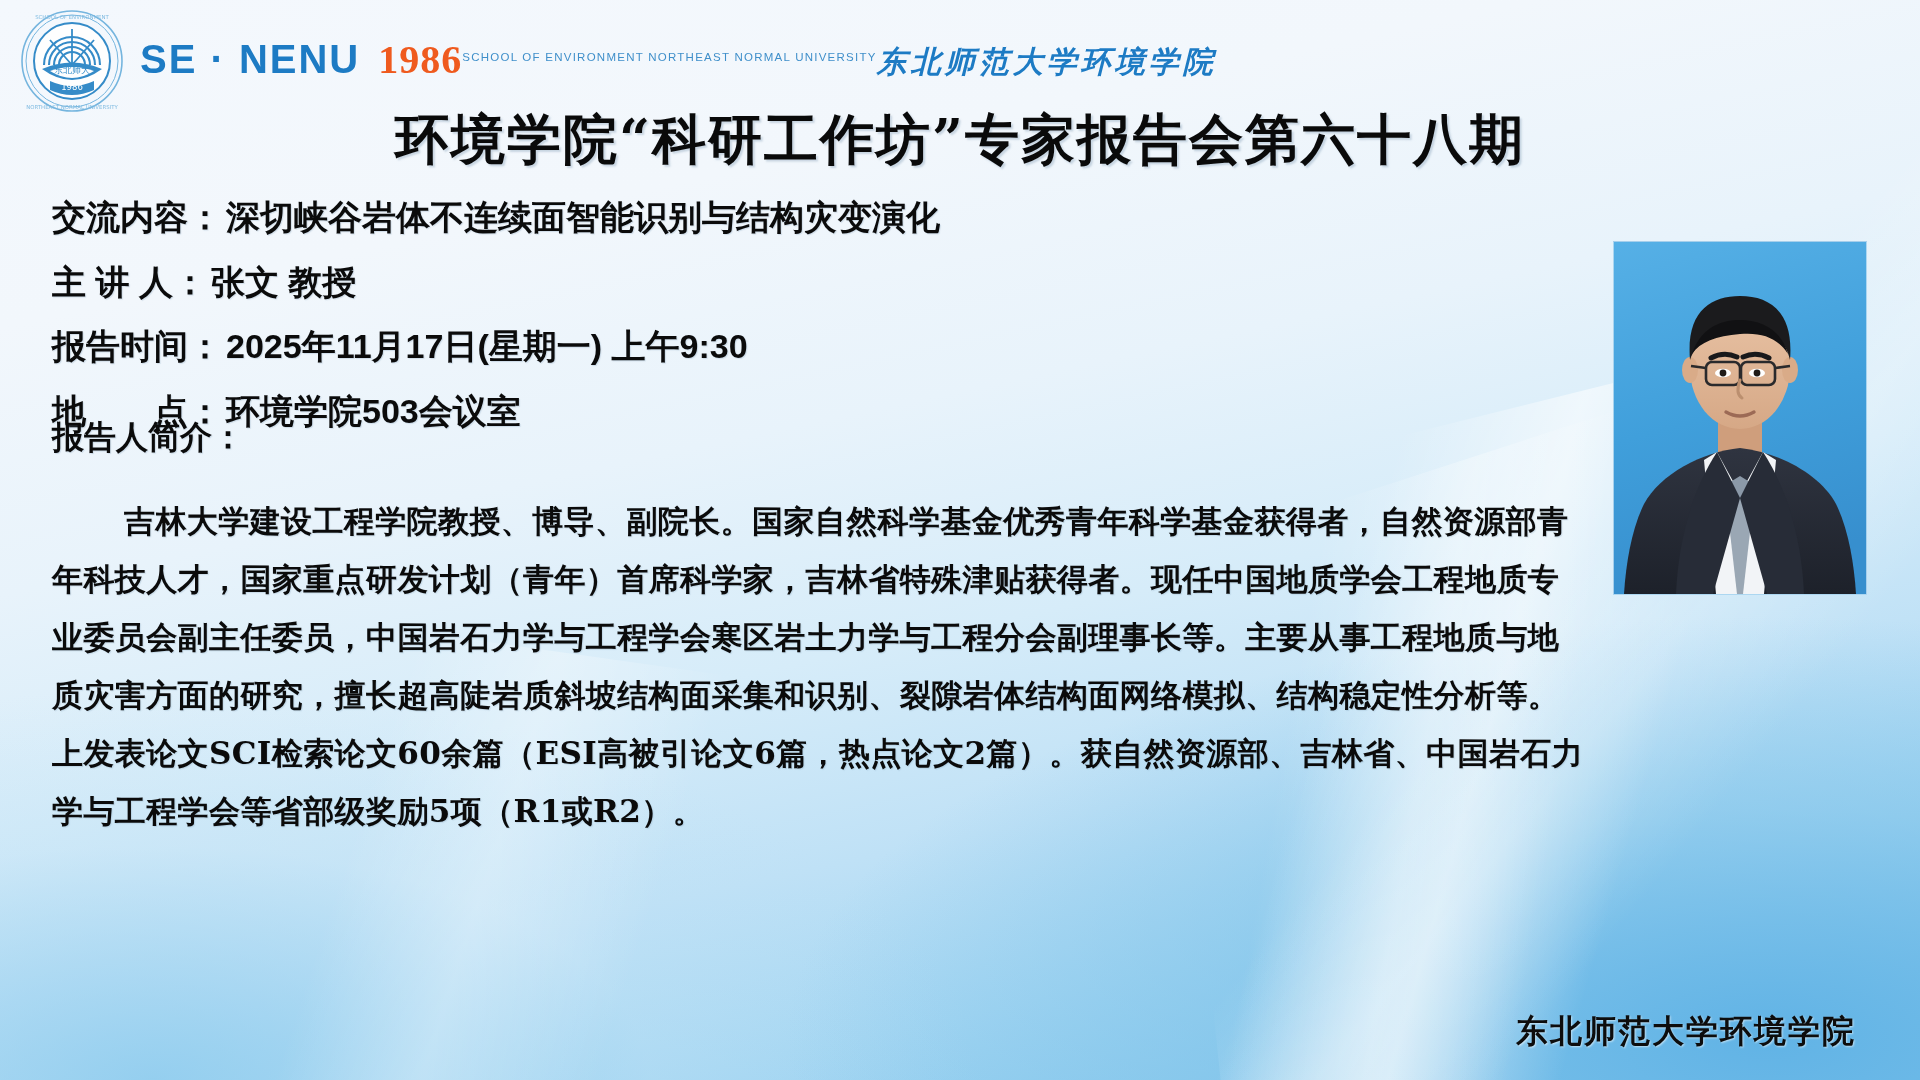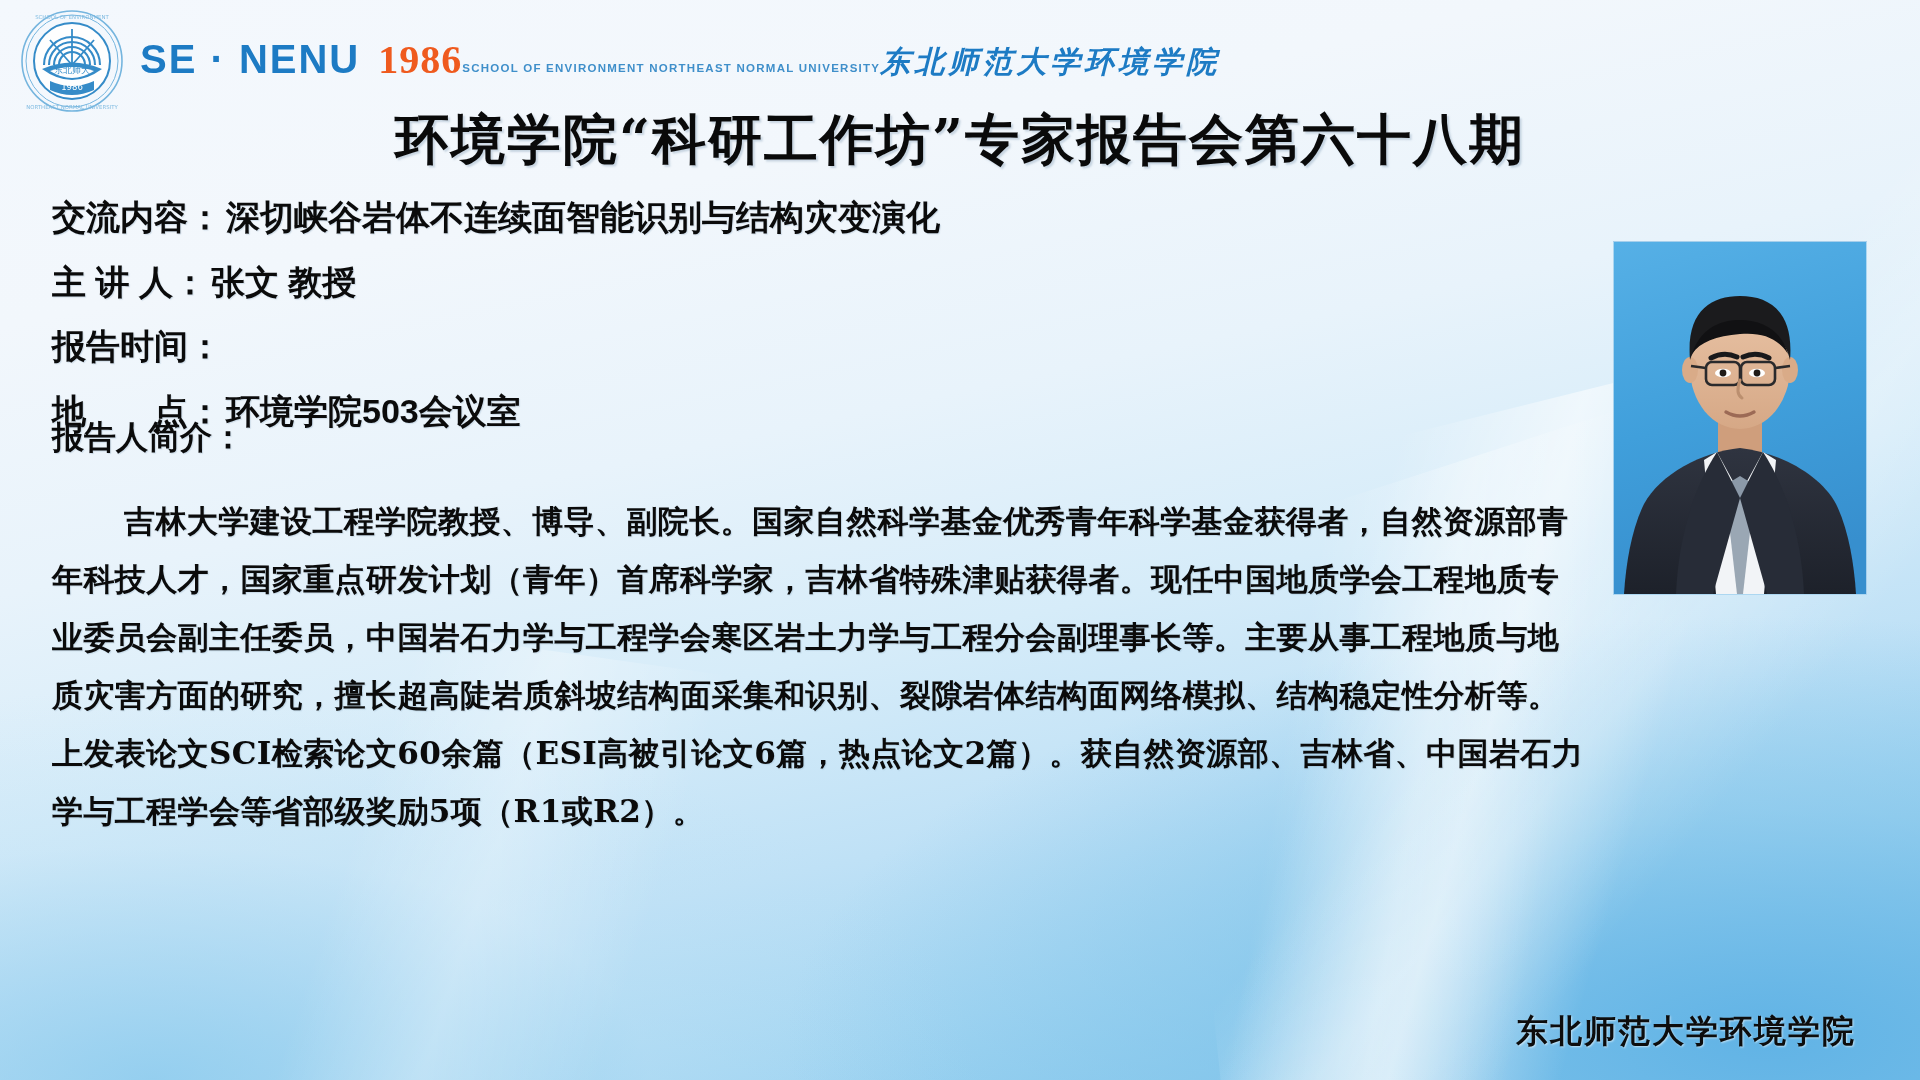--- a/index.html
+++ b/index.html
@@ -46,21 +46,21 @@
   #logo-line1{display:flex;align-items:baseline;line-height:1;}
   .se-nenu{
     font-size:40px;font-weight:700;letter-spacing:2px;color:#1d7bc4;
     font-family:"Liberation Sans",sans-serif;
   }
   .year-1986{
     font-size:40px;font-weight:700;color:#ef5a1e;margin-left:18px;letter-spacing:1px;
     font-family:"Liberation Serif",serif;
   }
   #logo-sub{
-    font-size:11.5px;color:#3f8fca;letter-spacing:1.25px;margin-top:23px;font-weight:700;
+    font-size:11.5px;color:#3f8fca;letter-spacing:1.25px;margin-top:12px;font-weight:400;
     font-family:"Liberation Sans",sans-serif;white-space:nowrap;text-align:right;
   }
   #logo-cn{
     margin-top:3px;font-size:30px;color:#1d7bc4;font-weight:700;letter-spacing:4px;
     font-family:"DejaVu Serif",serif;font-style:italic;white-space:nowrap;
   }
 
   
   #title{
     position:absolute;left:0;top:104px;width:1920px;text-align:center;
@@ -174,20 +174,21 @@
       <span class="info-value">深切峡谷岩体不连续面智能识别与结构灾变演化</span>
     </div>
 
     <div class="info-row">
       <span class="info-label">主 讲 人：</span>
       <span class="info-value">张文  教授</span>
     </div>
 
     <div class="info-row">
       <span class="info-label">报告时间：</span>
+      <span class="info-value">2025年11月17日(星期一) 上午9:30</span>
     </div>
 
     <div class="info-row">
       <span class="info-label">地　　点：</span>
       <span class="info-value">环境学院503会议室</span>
     </div>
 
   </div>
 
   <div id="bio-head">报告人简介：</div>

